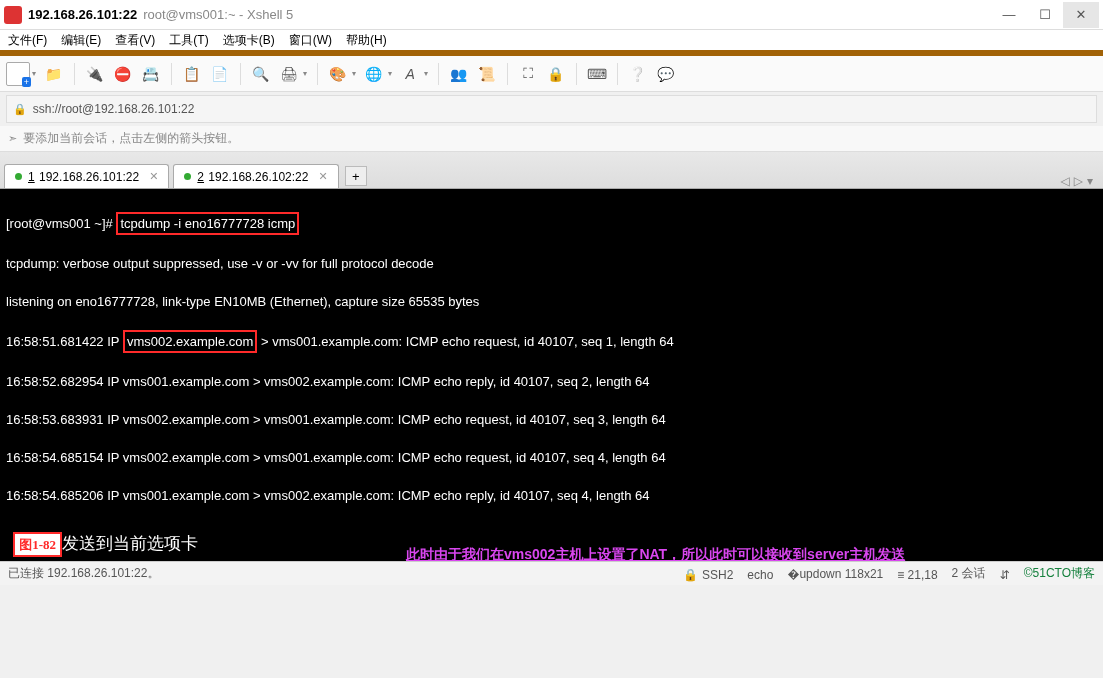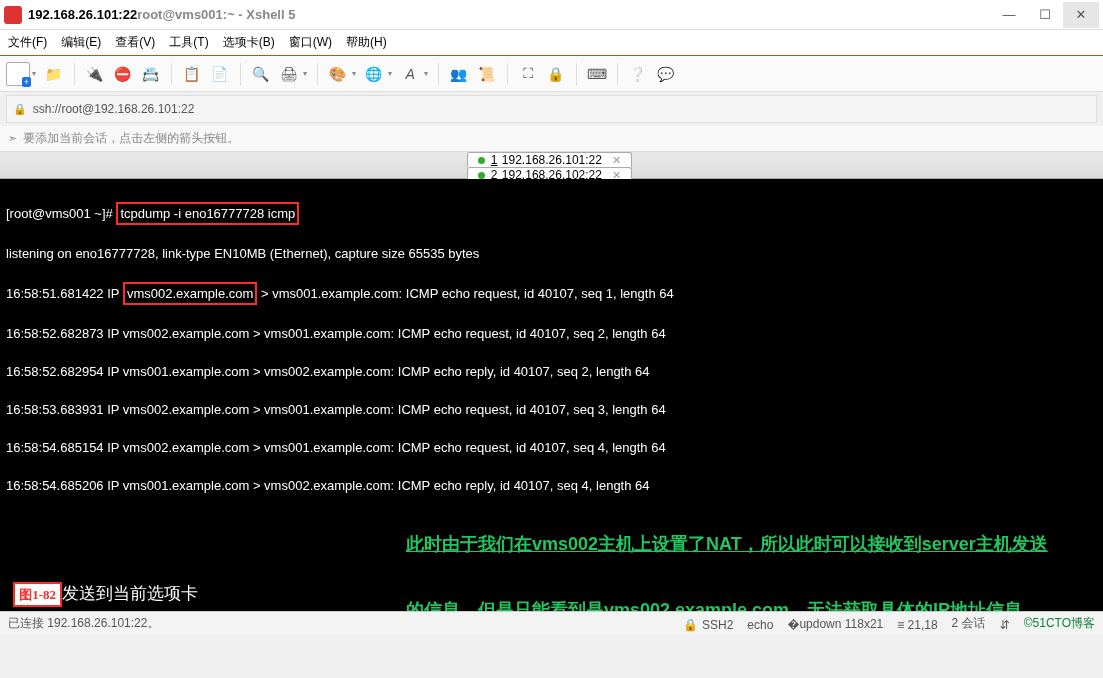--- a/index.html
+++ b/index.html
@@ -1,53 +1,53 @@
 <!DOCTYPE html>
 <html><head>
 <meta charset="utf-8">
 <style>
 * { margin: 0; padding: 0; box-sizing: border-box; font-family: "Microsoft YaHei", Arial, sans-serif; }
 body { width: 1103px; height: 678px; background: #f0f0f0; overflow: hidden; }
 
 .titlebar { height: 30px; background: #fff; display: flex; align-items: center; padding: 0 4px; border-bottom: 1px solid #ddd; }
 .titlebar .icon { width: 18px; height: 18px; background: #d33; border-radius: 3px; margin-right: 6px; display:inline-block;}
 .titlebar .title-main { font-weight: bold; font-size: 13px; }
-.titlebar .title-sub { color: #888; font-size: 13px; margin-left: 0; font-weight: bold; }
+.titlebar .title-sub { color: #888; font-size: 13px; margin-left: 6px; }
 .titlebar .winbtns { margin-left: auto; display: flex; }
 .titlebar .winbtn { width: 36px; height: 26px; display: flex; align-items: center; justify-content: center; font-size: 13px; color:#555;}
 .titlebar .winbtn.close { background: #e6e6e6; }
 
-.menubar { height: 26px; background: #fff; display: flex; align-items: center; padding: 0 8px; border-bottom: 1px solid #a16207; font-size: 12px; }
+.menubar { height: 26px; background: #fff; display: flex; align-items: center; padding: 0 8px; border-bottom: 6px solid #a16207; font-size: 12px; }
 .menubar .mi { margin-right: 14px; cursor: default; }
 
 .toolbar { height: 36px; background: #fafafa; display: flex; align-items: center; padding: 0 6px; border-bottom: 1px solid #ddd; gap: 4px; }
 .tbtn { width: 24px; height: 24px; display: flex; align-items: center; justify-content: center; color: #555; font-size: 14px; border-radius:2px;}
 .tbtn.plus { background:#fff; border:1px solid #aaa; position:relative;}
 .tbtn.plus::after{content:"+";position:absolute;right:-2px;bottom:-2px;font-size:9px;background:#1a73e8;color:#fff;border-radius:2px;padding:0 2px;}
 .tsep { width: 1px; height: 22px; background: #ddd; margin: 0 4px; }
 .dropdown-caret { font-size: 8px; color:#888; margin-left:-2px; margin-right:2px;}
 
 .addressbar { height: 28px; background: #f5f5f5; border: 1px solid #ddd; margin: 3px 6px; display: flex; align-items: center; padding: 0 6px; font-size: 12px; color: #555; gap:6px;}
 .addressbar .lock { font-size:11px;}
 
 .hintbar { height: 26px; background: #f8f8f8; display: flex; align-items: center; padding: 0 8px; font-size: 12px; color: #888; border-bottom: 1px solid #ddd; gap:6px;}
 .hintbar .arrow { font-size:11px;}
 
-.tabs { height: 27px; background: linear-gradient(#e8e8e8,#ddd); display: flex; align-items: center; padding: 0 4px; border-bottom: 1px solid #aaa; flex-direction: column; }
+.tabs { height: 37px; background: linear-gradient(#e8e8e8,#ddd); display: flex; align-items: flex-end; padding: 0 4px; border-bottom: 1px solid #aaa; }
 .tab { height: 24px; background: #fff; border: 1px solid #aaa; border-bottom: none; border-radius: 3px 3px 0 0; padding: 0 10px; display: flex; align-items: center; font-size: 12px; margin-right: 4px; gap:6px;}
 .tab .dot { width:7px; height:7px; border-radius:50%; background:#3a3;}
 .tab .x { color:#999; font-size:11px; margin-left:4px;}
 .tab .u { text-decoration: underline; margin-right:1px;}
 .tab-add { width:22px; height:20px; background:#eee; border:1px solid #bbb; display:flex;align-items:center;justify-content:center;font-size:13px;margin-bottom:2px;margin-left:2px;}
 .tabs .navarrows { margin-left:auto; display:flex; gap:4px; color:#888; font-size:12px; padding-right:6px;}
 
-.terminal { background: #000; color: #fff; font-family: "Consolas", "Courier New", monospace; font-size: 13px; line-height: 19px; padding: 4px 6px; height: 432px; white-space: pre; overflow:hidden; position:relative;}
+.terminal { background: #000; color: #fff; font-family: "Consolas", "Courier New", monospace; font-size: 13px; line-height: 19px; padding: 4px 6px; height: 372px; white-space: pre; overflow:hidden; position:relative;}
 .terminal .line { white-space: pre; }
 .redbox { border: 2px solid #ff2a2a; padding: 0 2px; display: inline-block; }
-.redtxt { color: #22c55e; font-family: "Microsoft YaHei", sans-serif; font-size: 18px; font-weight: bold; line-height:22px;text-decoration:underline;}
+.redtxt { color: #d946ef; font-family: "Microsoft YaHei", sans-serif; font-size: 14px; font-weight: bold; line-height:22px;text-decoration:underline;}
 .footer-label { position:absolute; left:6px; bottom:4px; }
 .footer-label .redbox { background:#fff; color:#ff2a2a; font-weight:bold; font-family:"Microsoft YaHei"; font-size:13px; padding:1px 4px;}
 .footer-label .plain { color:#fff; font-family:"Microsoft YaHei"; font-size:17px;}
 .overlay-note { position:absolute; left:406px; top:316px; width:640px;}
 .overlay-note div { margin-bottom:6px;}
 
 .statusbar { height: 24px; background: #f3f3f3; border-top: 1px solid #ccc; display: flex; align-items: center; font-size: 12px; color: #555; padding: 0 8px; gap: 22px;}
 .statusbar .right { margin-left:auto; display:flex; gap:14px; align-items:flex-end;}
 .statusbar .wm { color:#15803d;}
 </style>
@@ -136,23 +136,23 @@
   <div class="tab-add">+</div>
   <div class="navarrows">
     <span>◁</span>
     <span>▷</span>
     <span>▾</span>
   </div>
 </div>
 
 <div class="terminal">
 <div class="line"><span>[root@vms001 ~]# </span><span class="redbox">tcpdump -i eno16777728 icmp</span></div>
+<div class="line">tcpdump: verbose output suppressed, use -v or -vv for full protocol decode</div>
 <div class="line">listening on eno16777728, link-type EN10MB (Ethernet), capture size 65535 bytes</div>
 <div class="line"><span>16:58:51.681422 IP </span><span class="redbox">vms002.example.com</span><span> &gt; vms001.example.com: ICMP echo request, id 40107, seq 1, length 64</span></div>
-<div class="line">16:58:52.682873 IP vms002.example.com &gt; vms001.example.com: ICMP echo request, id 40107, seq 2, length 64</div>
 <div class="line">16:58:52.682954 IP vms001.example.com &gt; vms002.example.com: ICMP echo reply, id 40107, seq 2, length 64</div>
 <div class="line">16:58:53.683931 IP vms002.example.com &gt; vms001.example.com: ICMP echo request, id 40107, seq 3, length 64</div>
 <div class="line">16:58:54.685154 IP vms002.example.com &gt; vms001.example.com: ICMP echo request, id 40107, seq 4, length 64</div>
 <div class="line">16:58:54.685206 IP vms001.example.com &gt; vms002.example.com: ICMP echo reply, id 40107, seq 4, length 64</div>
 
 
 
 
 
 

